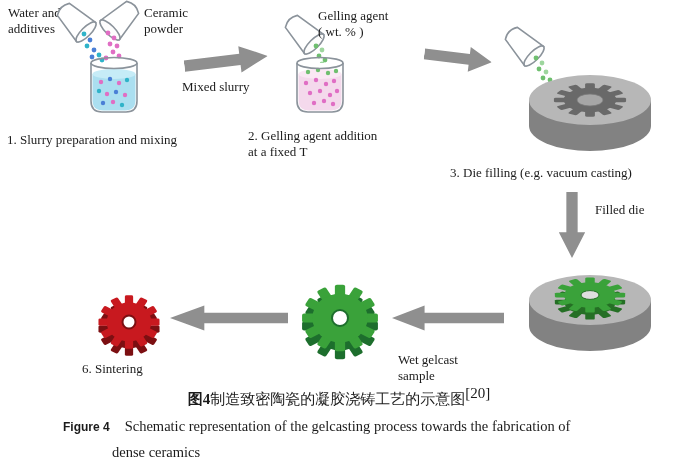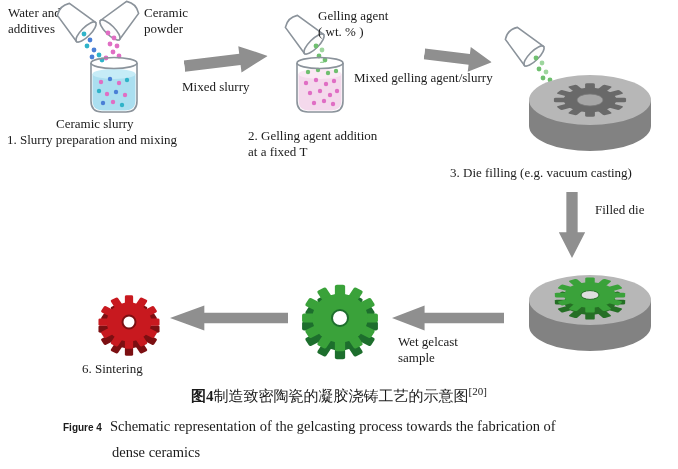--- a/index.html
+++ b/index.html
@@ -6,23 +6,23 @@
   #canvas{
     position:relative;width:678px;height:469px;background:#ffffff;
     font-family:"Liberation Serif","DejaVu Serif",serif;color:#1b1b1b;overflow:hidden;
   }
   .lbl{position:absolute;font-size:13px;line-height:1.25;white-space:pre-line;}
   .c{text-align:left;}
   .nw{white-space:nowrap;}
   .gfx{position:absolute;}
   .cap-cn{position:absolute;left:0;top:385px;width:678px;text-align:center;font-size:15px;}
   .cap-cn .cnb{font-weight:bold;margin-right:0;}
-  .cap-cn sup{font-size:11px;}
+  .cap-cn sup{font-size:15px;}
   .cap-en{position:absolute;left:63px;top:418px;width:610px;font-size:14.5px;white-space:nowrap;}
-  .cap-en .enb{font-weight:bold;font-family:"Liberation Sans",sans-serif;font-size:10px;margin-right:8px;}
+  .cap-en .enb{font-weight:bold;font-family:"Liberation Sans",sans-serif;font-size:12px;margin-right:15px;}
   .cap-en2{position:absolute;left:112px;top:444px;font-size:14.5px;white-space:nowrap;text-align:right;}
 </style>
 </head>
 <body>
 
 <svg width="0" height="0" style="position:absolute" aria-hidden="true">
   <defs>
     <symbol id="sym-gear" viewBox="-40 -40 80 80" preserveAspectRatio="none">
       <g fill="currentColor">
         <rect x="-5" y="-37" width="10" height="15" rx="2"></rect>
@@ -99,21 +99,20 @@
     <circle cx="13" cy="38" r="2.2" fill="#2fb3c9"></circle>
     <circle cx="21" cy="41" r="2.2" fill="#e06ec4"></circle>
     <circle cx="30" cy="39" r="2.2" fill="#4a7fd6"></circle>
     <circle cx="39" cy="42" r="2.2" fill="#e06ec4"></circle>
     <circle cx="17" cy="50" r="2.2" fill="#4a7fd6"></circle>
     <circle cx="27" cy="49" r="2.2" fill="#e06ec4"></circle>
     <circle cx="36" cy="52" r="2.2" fill="#2fb3c9"></circle>
     <ellipse cx="28" cy="10" rx="23" ry="5.5" fill="none" stroke="#8b939b" stroke-width="1.6"></ellipse>
   </svg>
 
-  <div class="lbl c nw" style="left:56px;top:116px;width:116px">Ceramic slurry</div>
   <div class="lbl c nw" style="left:7px;top:132px;width:220px">1. Slurry preparation and mixing</div>
 
   <svg class="gfx" style="left:184px;top:44px;transform:rotate(-7deg)" width="84" height="34" viewBox="0 0 84 36" preserveAspectRatio="none">
     <use href="#sym-arrow-right" width="84" height="36"></use>
   </svg>
   <div class="lbl c nw" style="left:182px;top:79px;width:92px">Mixed slurry</div>
 
   <svg class="gfx" style="left:278px;top:10px" width="74" height="56" viewBox="0 0 74 56">
     <g transform="translate(24,22) rotate(135)">
         <use href="#sym-cup" x="-16" y="-23" width="32" height="46"></use>
@@ -149,21 +148,20 @@
     <circle cx="32" cy="48" r="2.2" fill="#e06ec4"></circle>
     <circle cx="41" cy="51" r="2.2" fill="#e06ec4"></circle>
     <ellipse cx="28" cy="10" rx="23" ry="5.5" fill="none" stroke="#8b939b" stroke-width="1.6"></ellipse>
   </svg>
   <div class="lbl c" style="left:248px;top:128px;width:188px">2. Gelling agent addition
 at a fixed T</div>
 
   <svg class="gfx" style="left:424px;top:42px;transform:rotate(7deg)" width="68" height="32" viewBox="0 0 84 36" preserveAspectRatio="none">
     <use href="#sym-arrow-right" width="84" height="36"></use>
   </svg>
-  <div class="lbl c nw" style="left:354px;top:70px;width:168px">Mixed gelling agent/slurry</div>
 
   <svg class="gfx" style="left:496px;top:22px" width="80" height="66" viewBox="0 0 80 66">
     <g transform="translate(26,22) rotate(135)">
         <use href="#sym-cup" x="-16" y="-23" width="32" height="46"></use>
       </g>
     <g>
       <circle cx="40" cy="36" r="2.4" fill="#6fbf6f"></circle>
       <circle cx="46" cy="41" r="2.4" fill="#9ed69e"></circle>
       <circle cx="43" cy="47" r="2.4" fill="#6fbf6f"></circle>
       <circle cx="50" cy="50" r="2.4" fill="#9ed69e"></circle>
@@ -196,21 +194,21 @@
     <g transform="translate(66,31)">
       <use href="#sym-gear" x="-38" y="-14" width="76" height="38" style="color:#256f25"></use>
       <use href="#sym-gear" x="-38" y="-21" width="76" height="38" style="color:#3aa23a"></use>
       <ellipse cy="-2" rx="9" ry="4.4" fill="#dedede" stroke="#256f25" stroke-width="1"></ellipse>
     </g>
   </svg>
 
   <svg class="gfx" style="left:392px;top:302px" width="112" height="32" viewBox="0 0 110 36" preserveAspectRatio="none">
     <use href="#sym-arrow-left" width="110" height="36"></use>
   </svg>
-  <div class="lbl c" style="left:398px;top:334px;width:100px">Wet gelcast
+  <div class="lbl c" style="left:398px;top:352px;width:100px">Wet gelcast
 sample</div>
 
   <svg class="gfx" style="left:294px;top:276px" width="92" height="88" viewBox="0 0 92 88">
     <use href="#sym-gear" x="5" y="14" width="82" height="72" style="color:#1d6e2d"></use>
     <use href="#sym-gear" x="5" y="6" width="82" height="72" style="color:#3aa23a"></use>
     <circle cx="46" cy="42" r="8" fill="#ffffff" stroke="#1d6e2d" stroke-width="2"></circle>
   </svg>
 
   <svg class="gfx" style="left:170px;top:302px" width="118" height="32" viewBox="0 0 110 36" preserveAspectRatio="none">
     <use href="#sym-arrow-left" width="110" height="36"></use>

